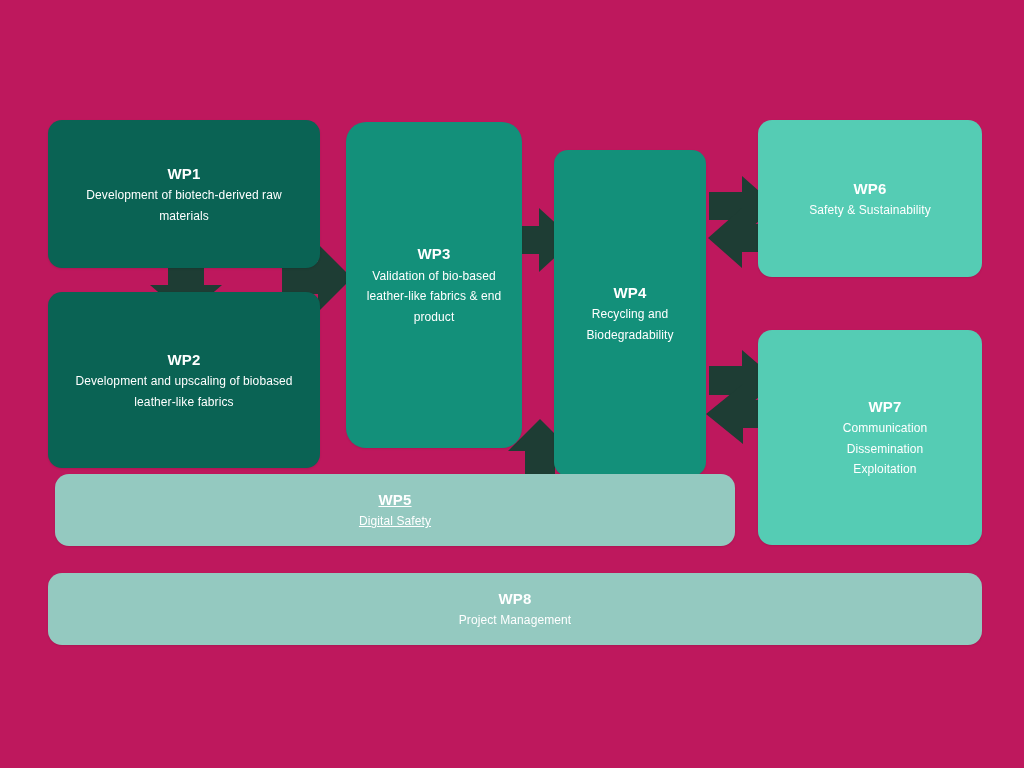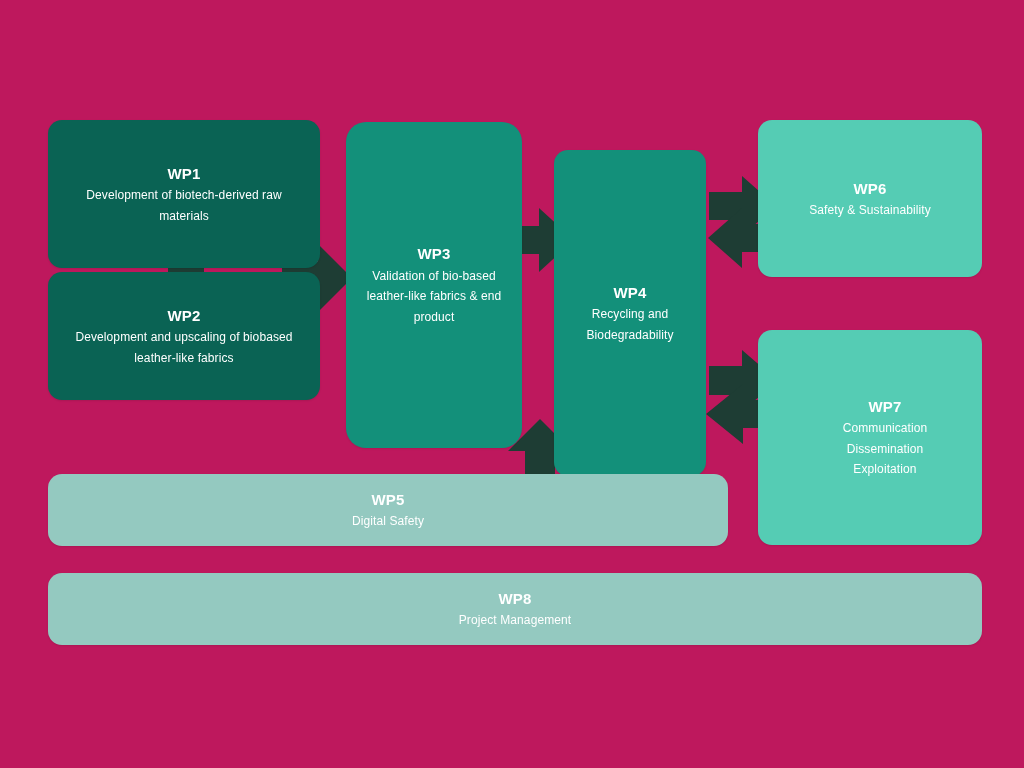--- a/index.html
+++ b/index.html
@@ -47,26 +47,26 @@
   .arrow-layer {
     position: absolute;
     left: 0;
     top: 0;
     width: 1024px;
     height: 768px;
     pointer-events: none;
   }
   
   #wp1 { left: 48px;  top: 120px; width: 272px; height: 148px; }
-  #wp2 { left: 48px;  top: 272px; width: 272px; height: 128px; text-align: center; }
+  #wp2 { left: 48px;  top: 292px; width: 272px; height: 176px; text-align: center; }
   #wp3 { left: 346px; top: 122px; width: 176px; height: 326px; }
   #wp4 { left: 554px; top: 122px; width: 152px; height: 326px; margin-top: 28px; }
   #wp6 { left: 758px; top: 120px; width: 224px; height: 157px; }
   #wp7 { left: 758px; top: 330px; width: 224px; height: 215px; }
-  #wp5 { left: 48px;  top: 474px; width: 680px; height: 72px; }
+  #wp5 { left: 55px;  top: 474px; width: 680px; height: 72px; text-decoration: underline; }
   #wp8 { left: 48px;  top: 562px; width: 934px; height: 72px; }
 </style>
 </head>
 <body>
 
 <div id="canvas">
 
   <svg class="arrow-layer" viewBox="0 0 1024 768" xmlns="http://www.w3.org/2000/svg">
 
     <g>

